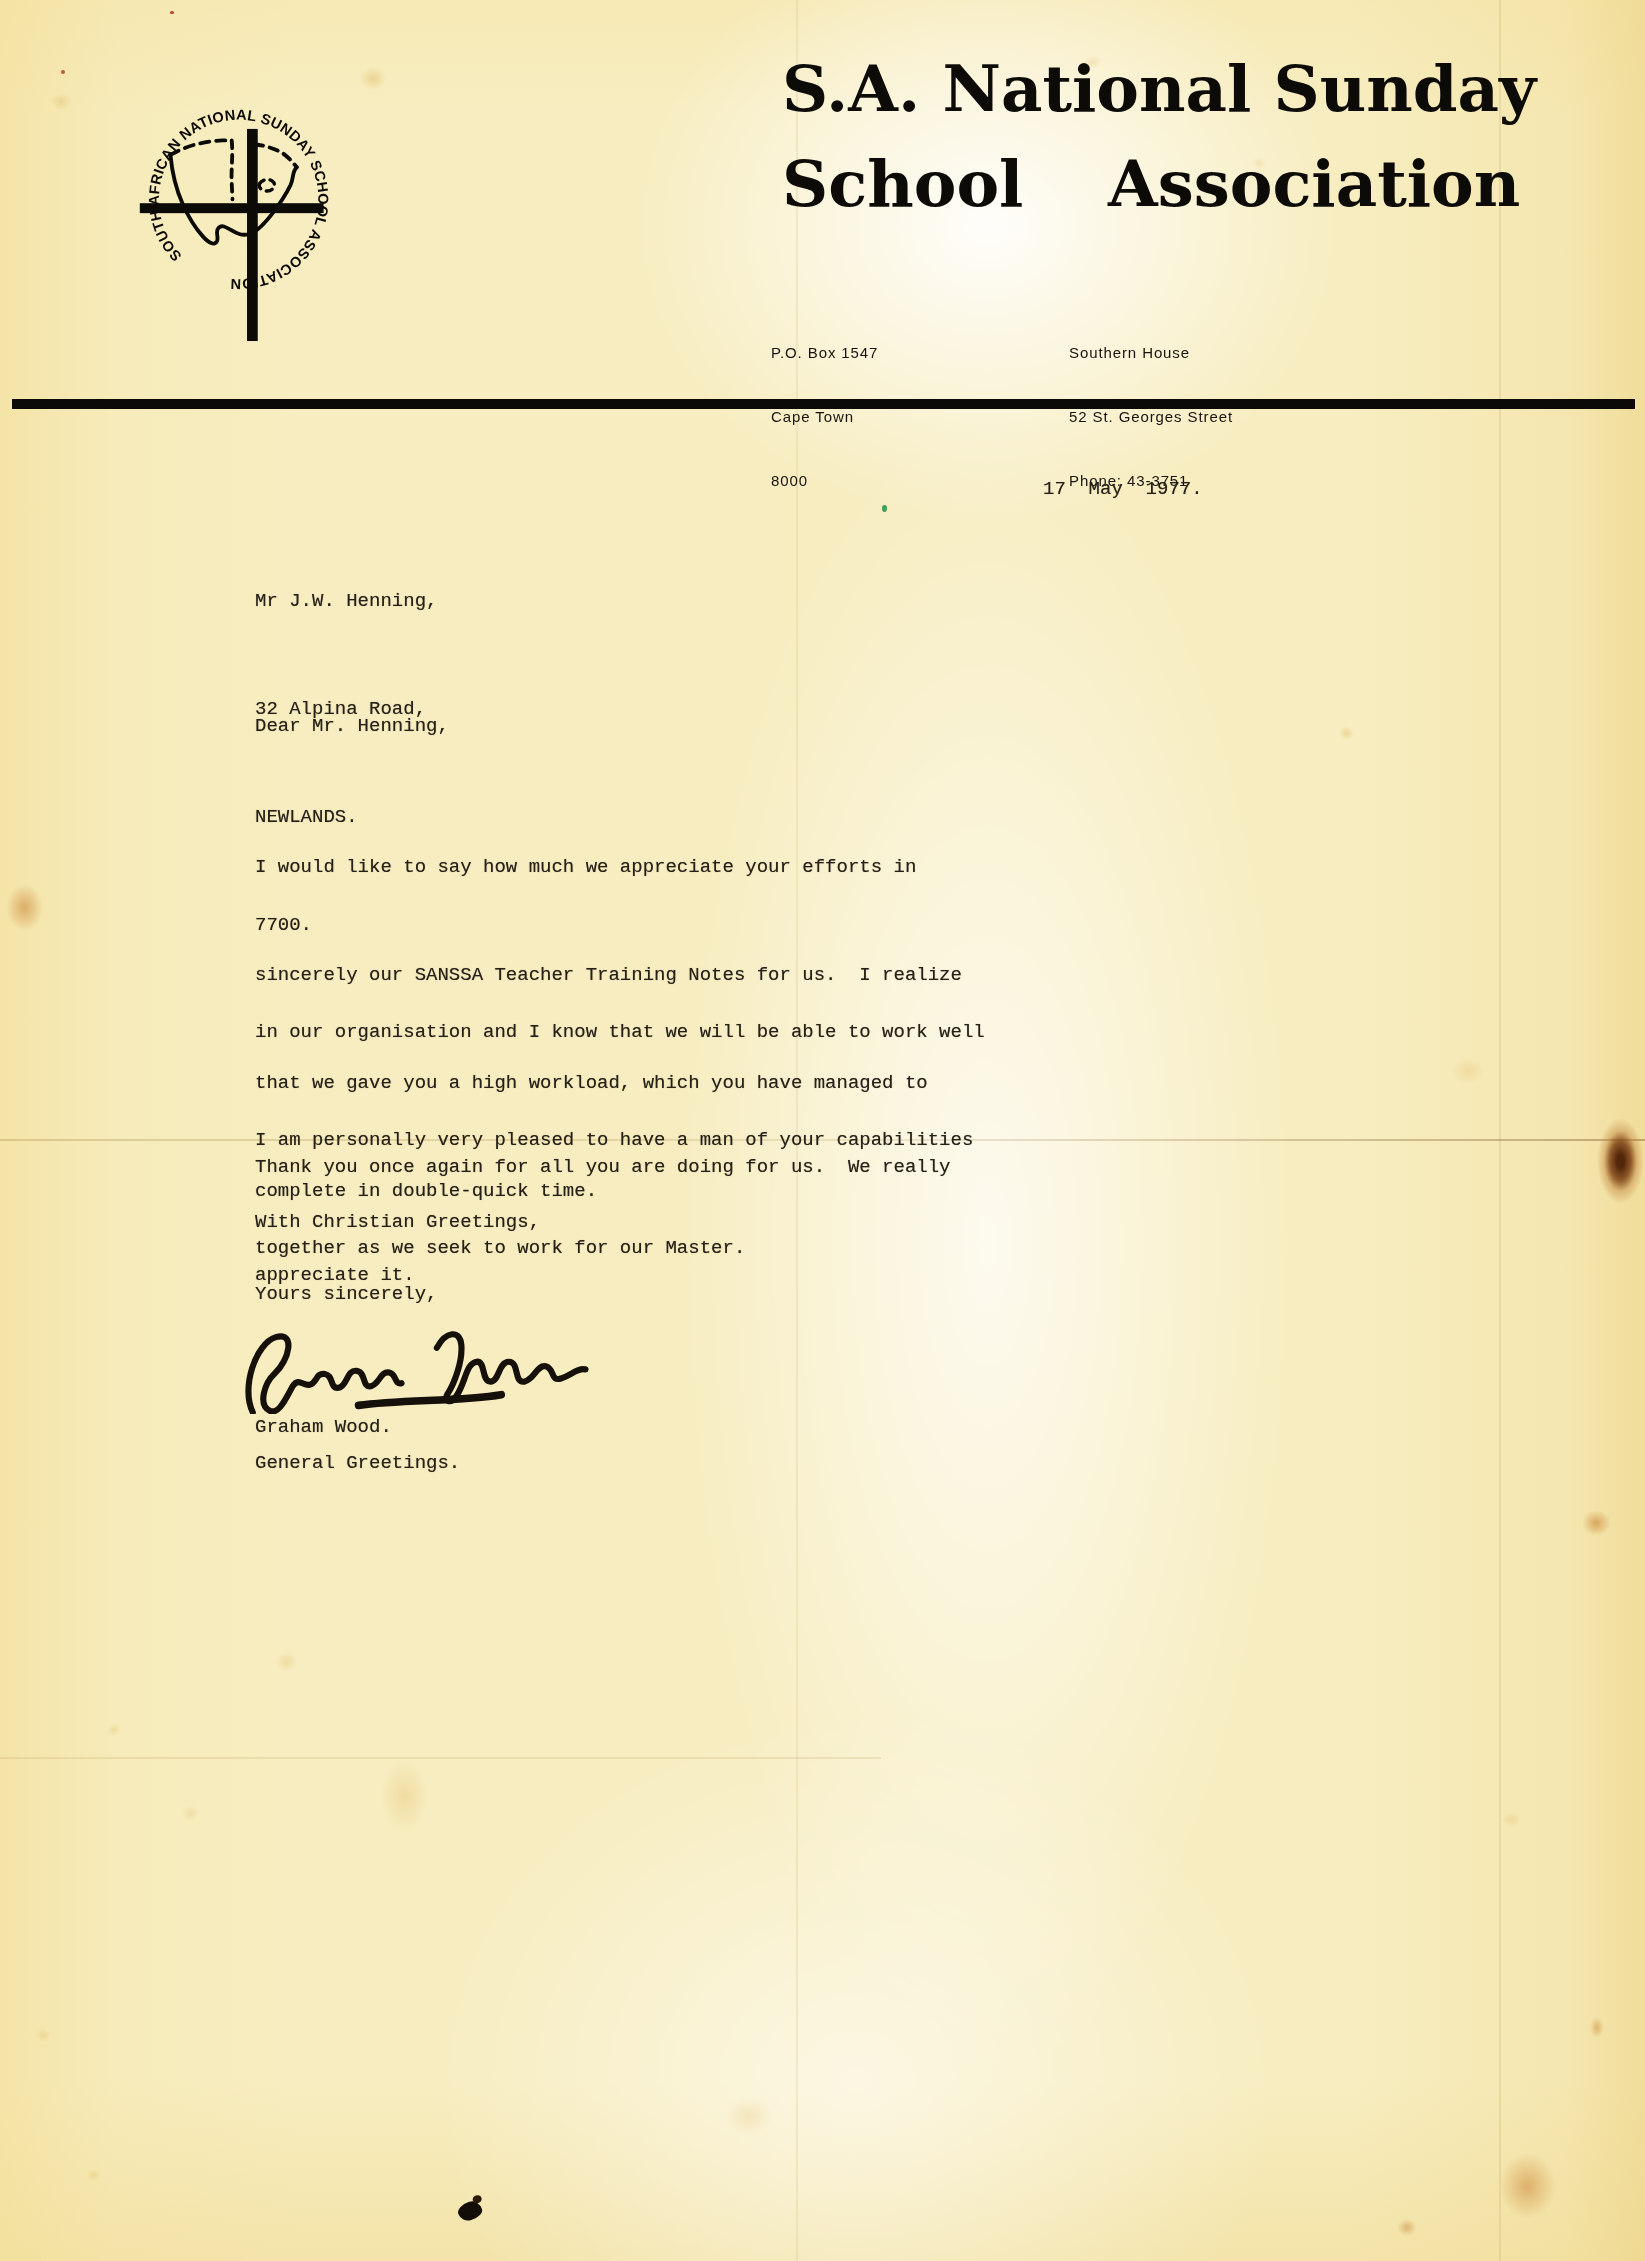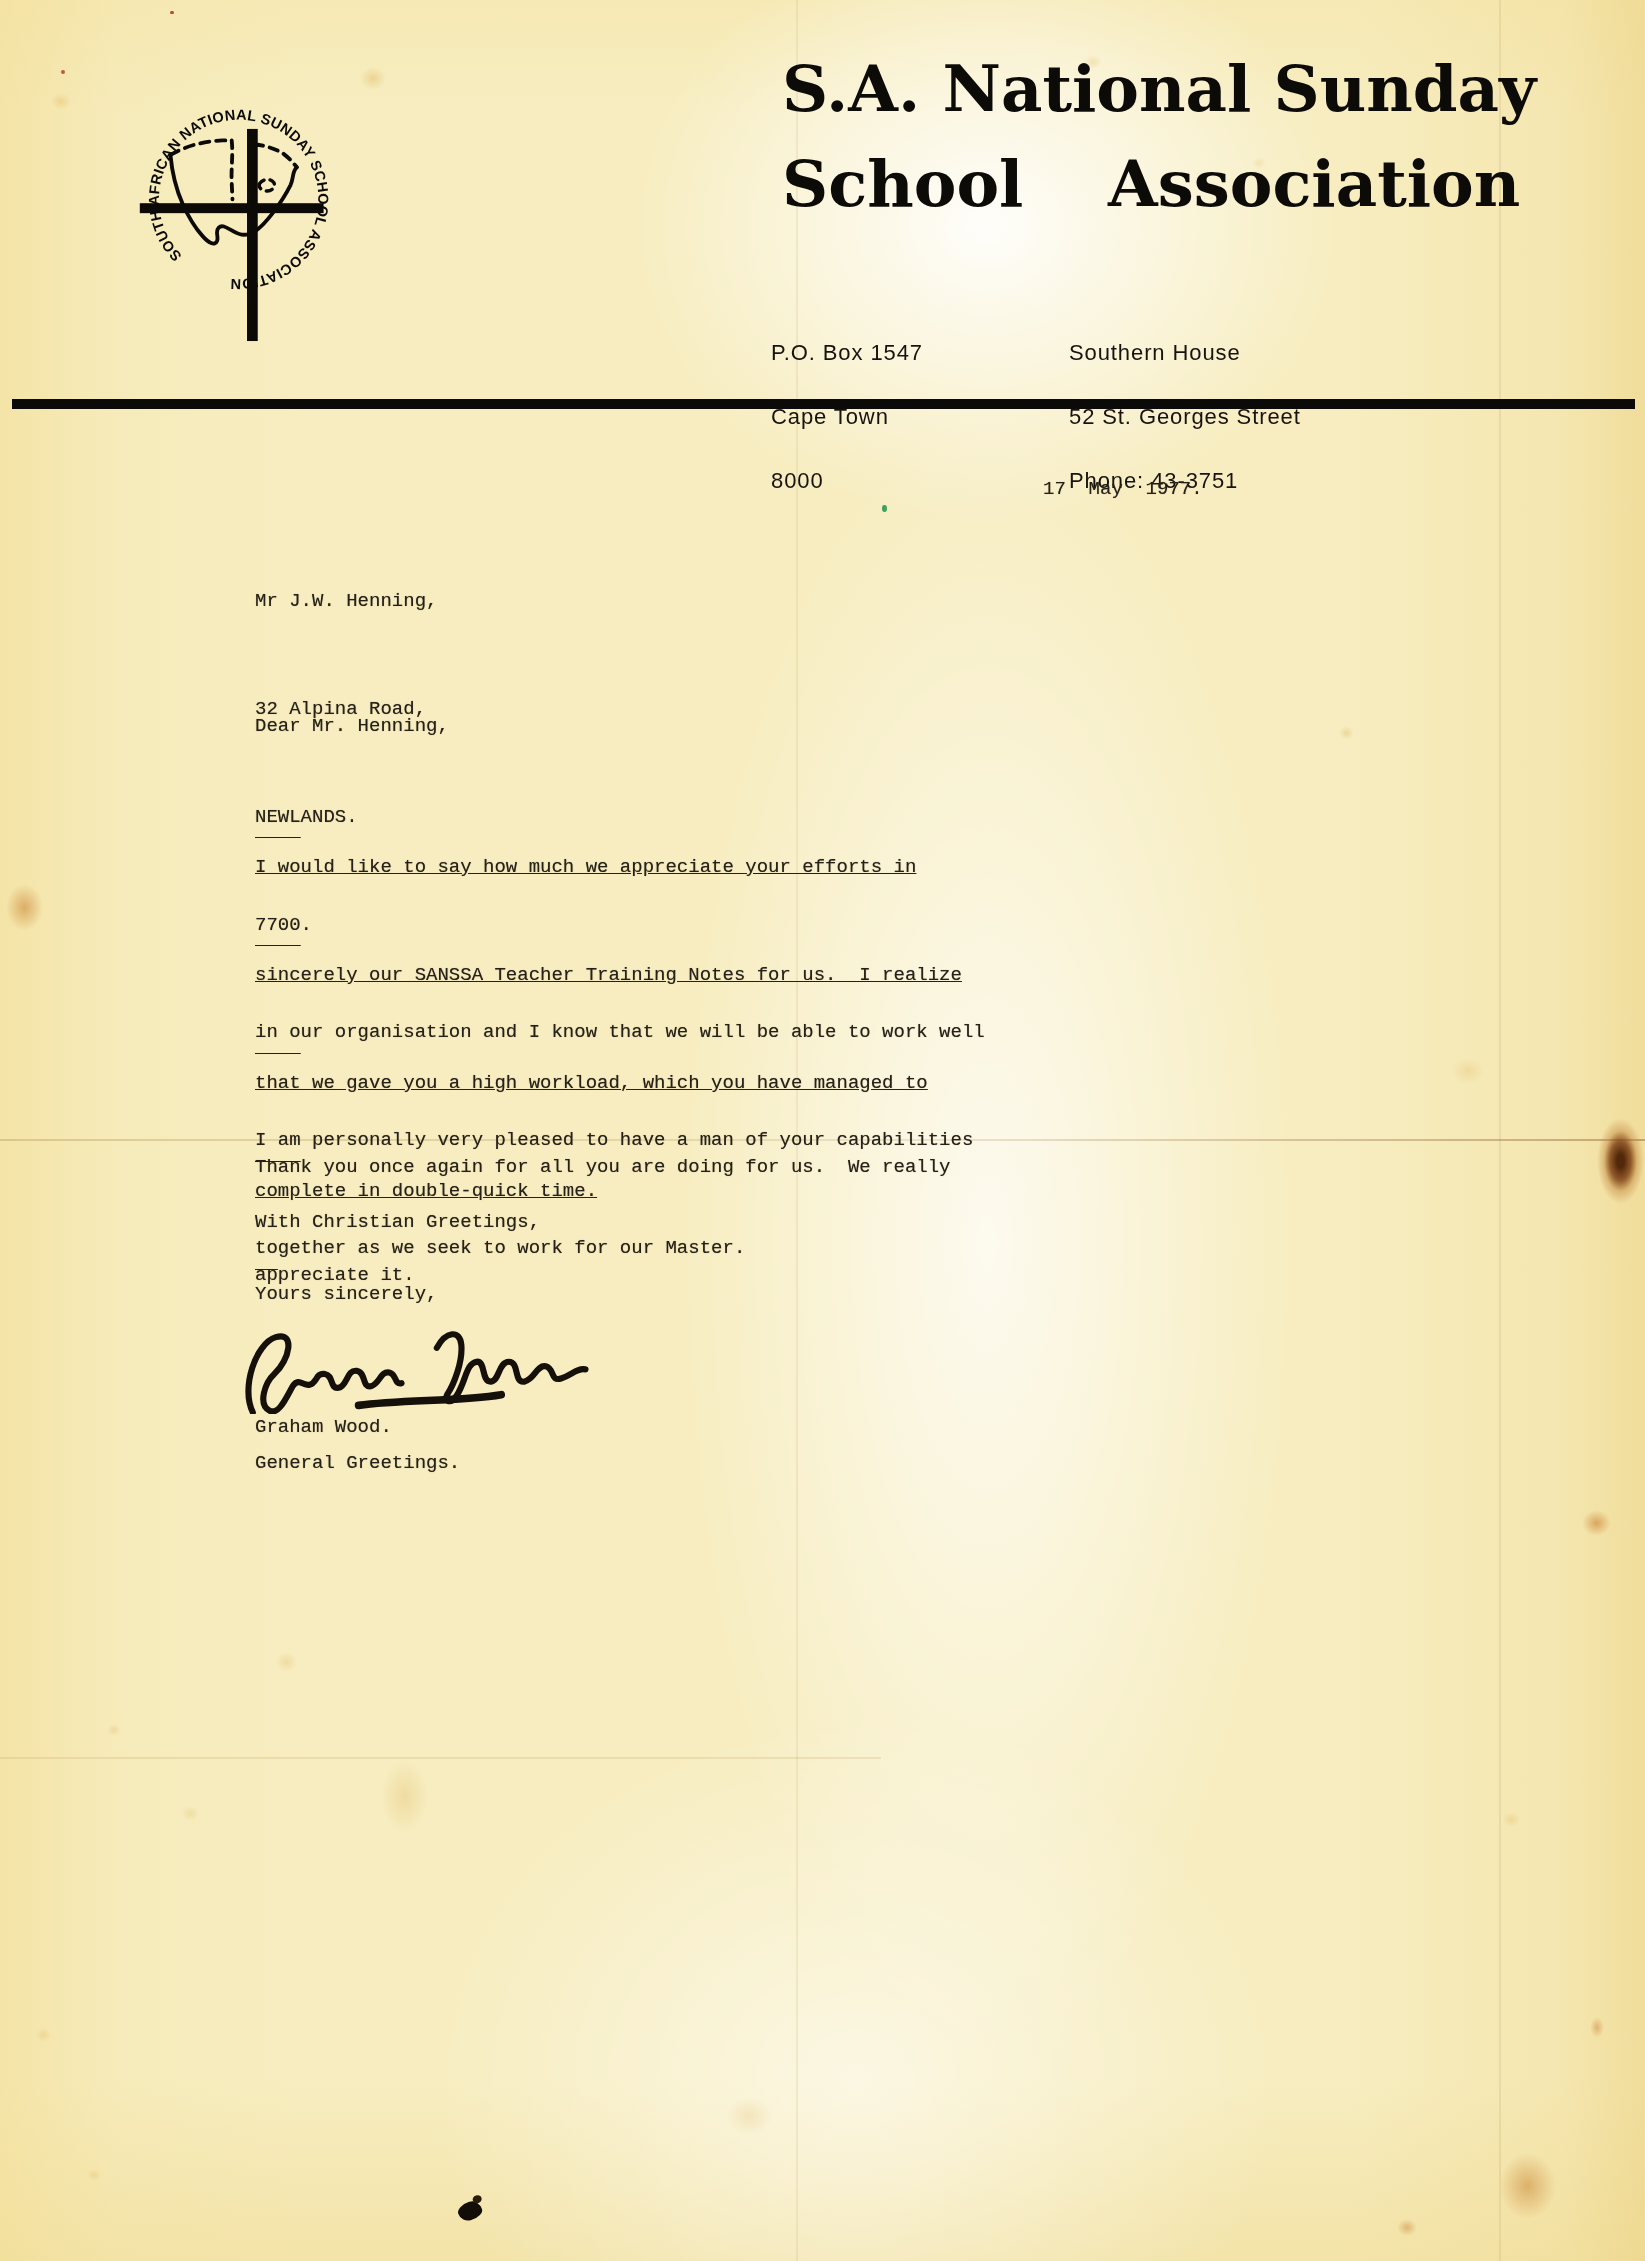--- a/index.html
+++ b/index.html
@@ -23,21 +23,21 @@
     font-size:19px;line-height:36px;color:#262118;white-space:pre;
     text-shadow:0 0 0.8px rgba(45,36,20,.5);
   }
   .title{
     position:absolute;font-family:"DejaVu Serif","Liberation Serif",serif;
     font-weight:700;font-size:64px;line-height:1;color:#0d0b08;
     letter-spacing:0;white-space:pre;
   }
   .addr{
     position:absolute;font-family:"Liberation Sans","DejaVu Sans",sans-serif;
-    font-size:22px;line-height:21.4px;color:#17140f;letter-spacing:0.9px;white-space:pre;
+    font-size:15px;line-height:21.4px;color:#17140f;letter-spacing:0.9px;white-space:pre;
   }
   .rule{position:absolute;left:12.3px;top:399px;width:1623px;height:10px;background:#0b0a08;}
   .fox{position:absolute;border-radius:50%;pointer-events:none;
     background:radial-gradient(closest-side, rgba(216,164,62,.6), rgba(216,164,62,0));}
   .fox.strong{background:radial-gradient(closest-side, rgba(193,112,28,.8), rgba(193,112,28,0));}
   .speck{position:absolute;border-radius:50%;pointer-events:none;}
   .edge-stain{
     position:absolute;left:1597px;top:1118px;width:47px;height:86px;
     border-radius:45% 55% 50% 50%/40% 45% 60% 55%;
     background:radial-gradient(closest-side,#53270a 15%, rgba(128,66,20,.85) 45%, rgba(185,118,45,.4) 70%, rgba(185,118,45,0));
@@ -105,21 +105,21 @@
 
   <div class="type" style="left:255px;top:511px;">
     <div>Mr J.W. Henning,</div>
     <div>32 Alpina Road,</div>
     <div>NEWLANDS.</div>
     <div>7700.</div>
   </div>
 
   <div class="type" style="left:255px;top:708px;">Dear Mr. Henning,</div>
 
-  <div class="type" style="left:255px;top:777px;text-decoration:underline;">
+  <div class="type" style="left:255px;top:777px;">
     <div>I would like to say how much we appreciate your efforts in</div>
     <div>sincerely our SANSSA Teacher Training Notes for us.  I realize</div>
     <div>that we gave you a high workload, which you have managed to</div>
     <div>complete in double-quick time.</div>
   </div>
 
   <div class="type" style="left:255px;top:942px;">
     <div>in our organisation and I know that we will be able to work well</div>
     <div>I am personally very pleased to have a man of your capabilities</div>
     <div>together as we seek to work for our Master.</div>

